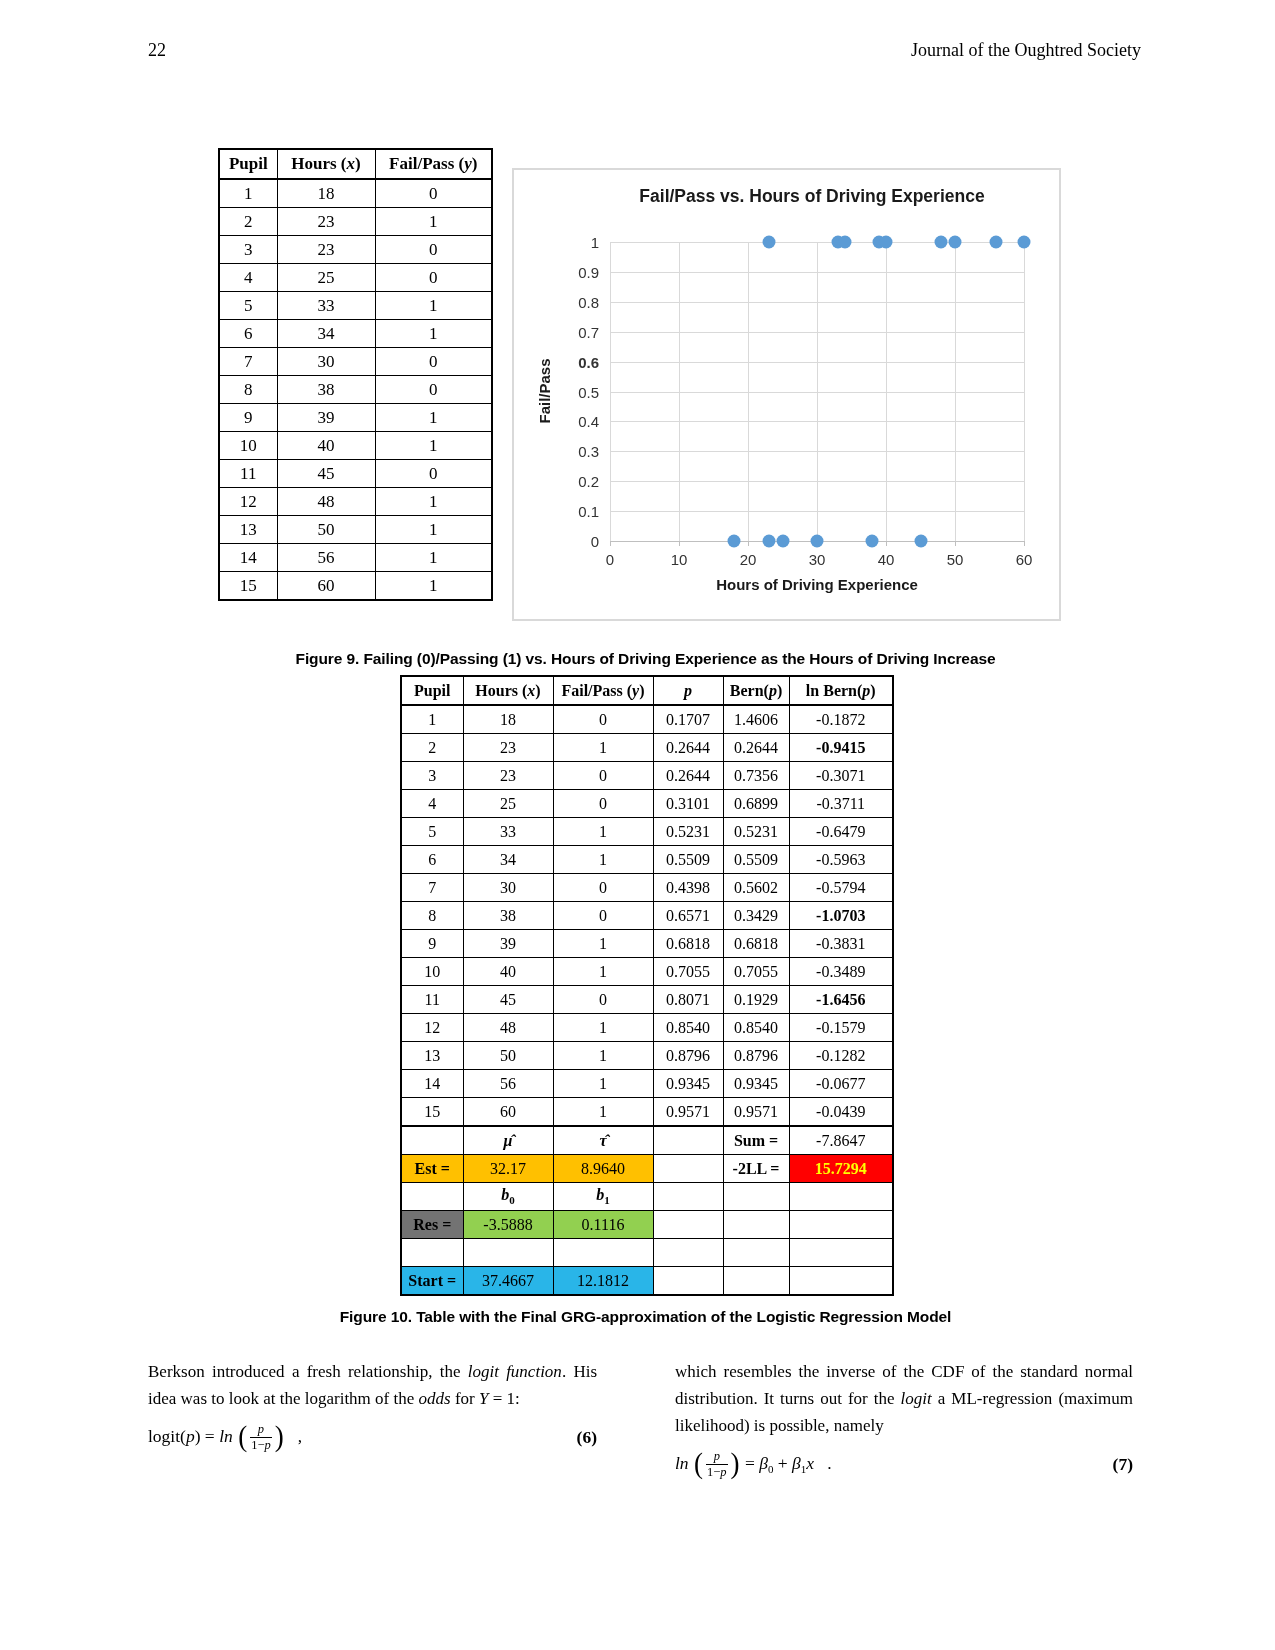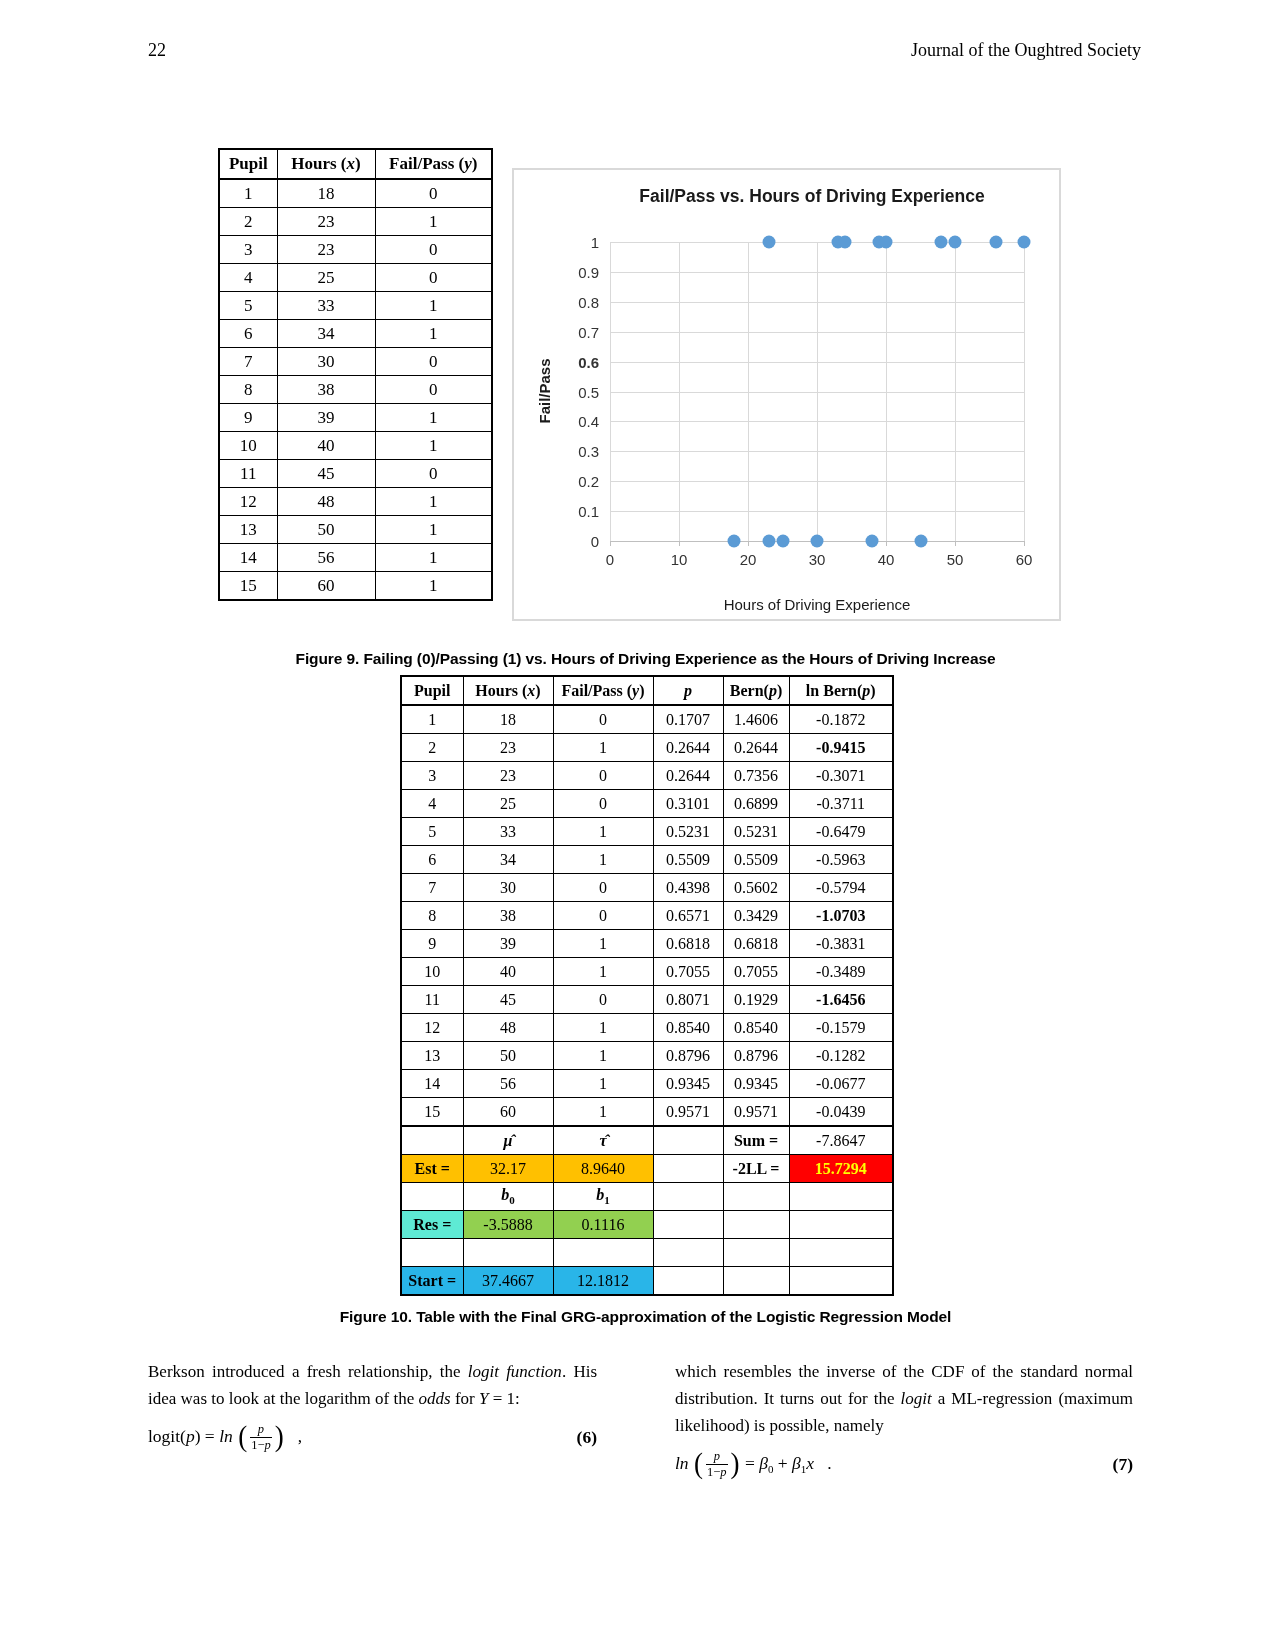--- a/index.html
+++ b/index.html
@@ -42,21 +42,21 @@
   .axisline{background:#BFBFBF;}
   .tickm{position:absolute;top:100%;width:1px;height:5px;background:#BFBFBF;}
   .dot{position:absolute;width:13px;height:13px;border-radius:50%;transform:translate(-50%,-50%);}
   .ylab{position:absolute;right:calc(100% + 11px);transform:translateY(-50%);
         font-size:15px;color:#333;white-space:nowrap;}
   .xlab{position:absolute;top:calc(100% + 10px);transform:translateX(-50%);
         font-size:15px;color:#333;}
   #ytitle{position:absolute;left:30px;top:221px;transform:translate(-50%,-50%) rotate(-90deg);
           font-weight:bold;font-size:15px;color:#1a1a1a;white-space:nowrap;}
   #xtitle{position:absolute;left:96px;width:414px;top:406px;text-align:center;
-          font-weight:normal;font-size:15px;color:#1a1a1a;margin-top:20px;}
+          font-weight:bold;font-size:15px;color:#1a1a1a;}
 
   
   .txtcol{position:absolute;top:1358px;font-size:17px;line-height:27px;text-align:justify;}
   #colL{left:148px;width:449px;}
   #colR{left:675px;width:458px;}
   .eqrow{display:flex;justify-content:space-between;align-items:center;margin-top:10px;
          font-size:17.5px;line-height:normal;text-align:left;}
   .eqnum{font-weight:bold;}
   .frac{display:inline-block;vertical-align:middle;text-align:center;font-size:12.5px;
         line-height:1.2;margin:0 2px;}
@@ -395,21 +395,21 @@
         </tr>
         <tr>
           <td></td>
           <td><span class="it bd">b</span><span class="bd sub">0</span></td>
           <td><span class="it bd">b</span><span class="bd sub">1</span></td>
           <td></td>
           <td></td>
           <td></td>
         </tr>
         <tr>
-          <td class="bd" style="background: #5eead4; margin-left: 31px;">Res =</td>
+          <td class="bd" style="background: #737373; margin-left: 31px;">Res =</td>
           <td style="background: rgb(146, 208, 80);">-3.5888</td>
           <td style="background: rgb(146, 208, 80);">0.1116</td>
           <td></td>
           <td></td>
           <td></td>
         </tr>
         <tr>
           <td></td>
           <td></td>
           <td></td>

